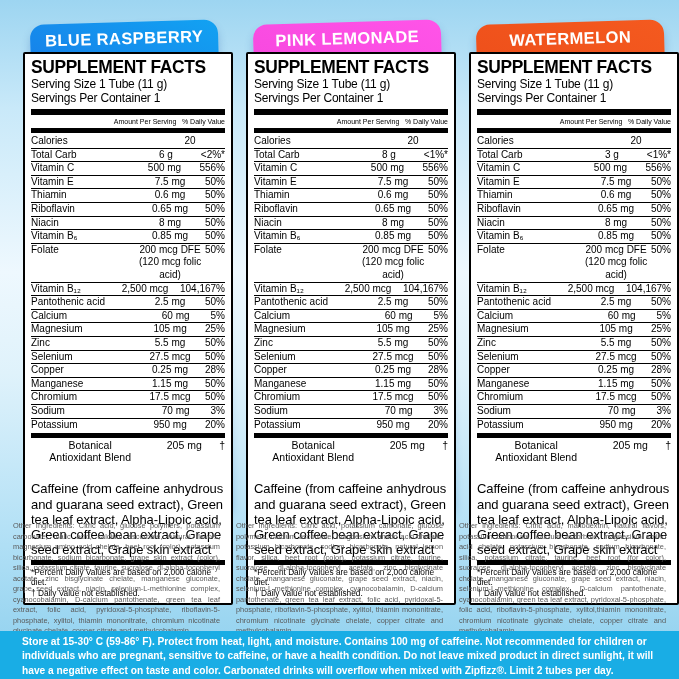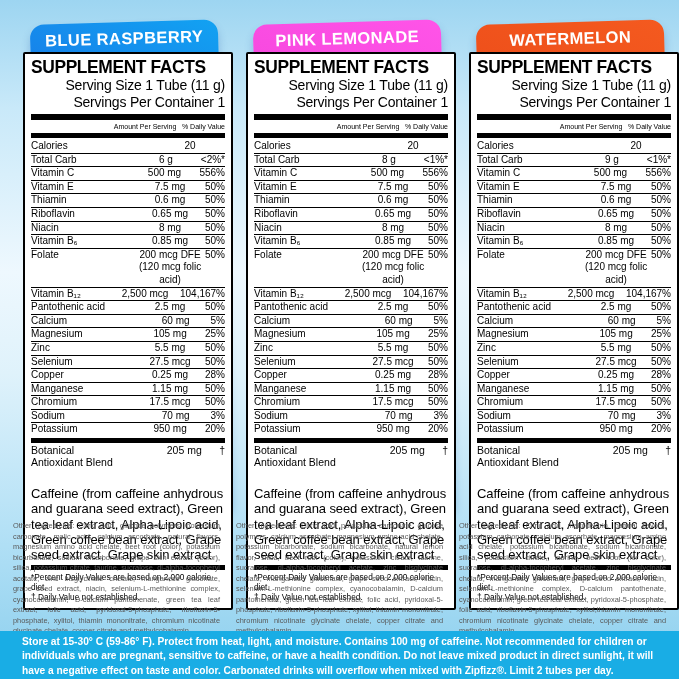--- a/index.html
+++ b/index.html
@@ -21,33 +21,33 @@
   }
   .facts{
     position:absolute;left:12px;top:36px;width:210px;box-sizing:border-box;
     background:#fff;border:2px solid #000;border-radius:2px;
     padding:4px 6px 5px 6px;color:#000;
   }
   .facts-title{
     font-size:18.5px;font-weight:700;letter-spacing:-.4px;line-height:1.02;
     white-space:nowrap;transform:scaleX(.94);transform-origin:left center;
   }
-  .serving{font-size:14px;line-height:1.22;letter-spacing:-.2px;text-align:right;}
+  .serving{font-size:12px;line-height:1.22;letter-spacing:-.2px;}
   .bar{height:6px;background:#000;margin:3px 0 2px 0;}
   .bar.mid{height:5px;margin:2px 0;}
   .colhead{display:grid;grid-template-columns:1fr 38% auto;font-size:7px;line-height:9px;align-items:end;}
   .colhead .amt{text-align:center;white-space:nowrap;}
   .colhead .dv{text-align:right;white-space:nowrap;}
   .rows .nrow{display:grid;grid-template-columns:1fr 36% auto;font-size:10px;line-height:12.6px;align-items:start;}
   .rows .nrow + .nrow{border-top:1px solid #000;}
   .nname{text-align:left;white-space:nowrap;}
   .namt{text-align:center;white-space:pre-line;}
   .ndv{text-align:right;white-space:nowrap;}
   .blend-row{display:grid;grid-template-columns:1fr 36% auto;font-size:10.5px;line-height:11.5px;margin-top:1px;}
-  .blend-row .nname{white-space:pre-line;}
+  .blend-row .nname{white-space:pre-line;text-align:center;}
   .blend-desc{font-size:13px;line-height:1.18;letter-spacing:-.1px;margin-top:18px;}
   .footnotes{font-size:8.3px;line-height:1.25;margin-top:1px;}
   .other-ing{
     position:absolute;top:521px;width:207px;
     font-size:7.4px;line-height:1.42;color:#595959;text-align:justify;
   }
   .oi1{left:13px;} .oi2{left:236px;} .oi3{left:459px;}
   .storage{
     position:absolute;left:0;top:631px;width:679px;height:48px;box-sizing:border-box;
     background:#19ade5;color:#fff;font-weight:700;font-size:10.2px;line-height:1.42;
@@ -344,21 +344,21 @@
     <div class="bar mid"></div>
     <div class="rows">
 
     <div class="nrow">
         <span class="nname">Calories</span>
         <span class="namt">20</span>
         <span class="ndv"></span>
       </div>
         <div class="nrow">
         <span class="nname">Total Carb</span>
-        <span class="namt">9 g</span>
+        <span class="namt">3 g</span>
         <span class="ndv">&lt;1%*</span>
       </div>
         <div class="nrow">
         <span class="nname">Vitamin C</span>
         <span class="namt">500 mg</span>
         <span class="ndv">556%</span>
       </div>
         <div class="nrow">
         <span class="nname">Vitamin E</span>
         <span class="namt">7.5 mg</span>

